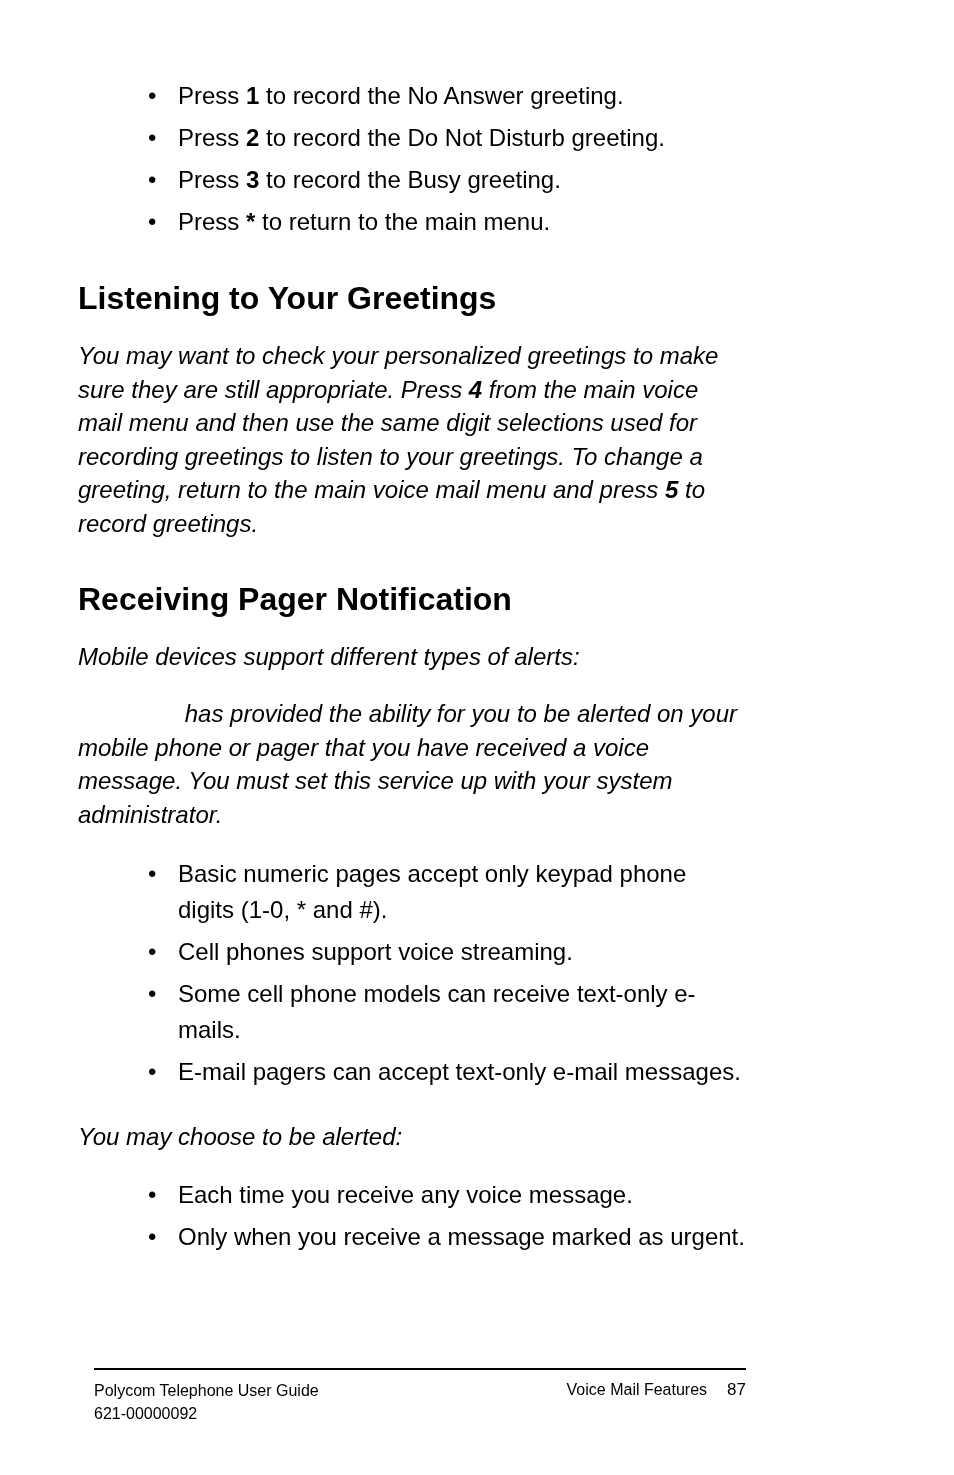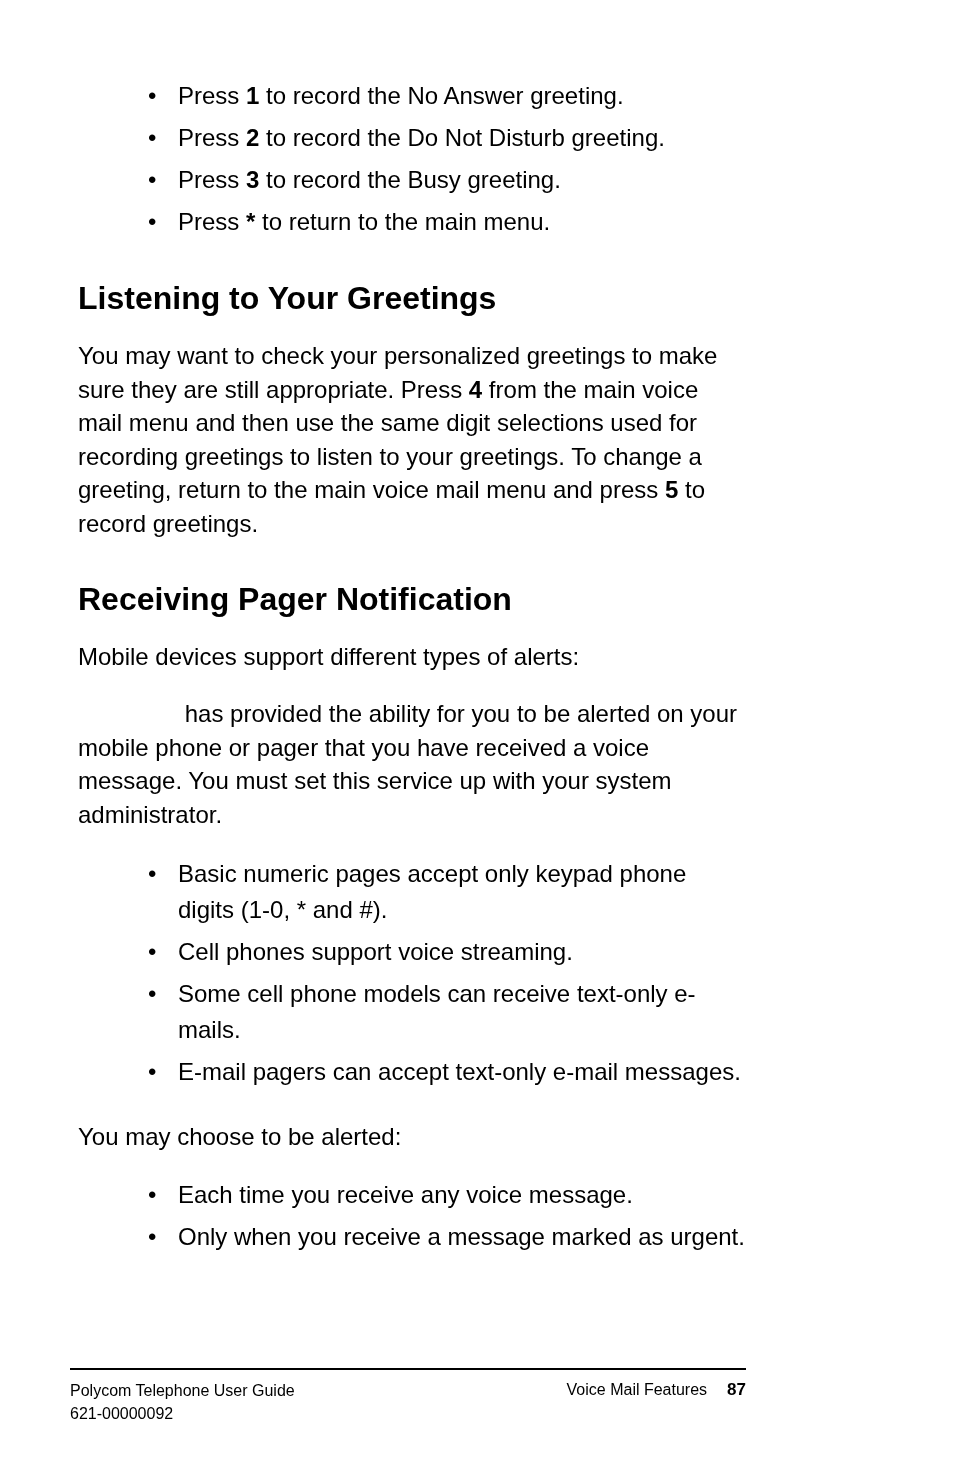--- a/index.html
+++ b/index.html
@@ -37,43 +37,44 @@
   }
   h2 {
     font-size: 32px;
     font-weight: bold;
     margin: 40px 0 22px 0;
   }
   .body-text {
     font-size: 24px;
     line-height: 1.4;
     margin: 14px 0 24px 0;
+    font-style: italic;
   }
   .b { font-weight: bold; }
   .footer {
     position: absolute;
     bottom: 50px;
-    left: 70px;
+    left: 94px;
     right: 78px;
     border-top: 2px solid #000;
     padding-top: 10px;
     display: flex;
     justify-content: space-between;
     font-size: 16px;
   }
   .footer-left {
     line-height: 1.4;
   }
   .footer-right {
     display: flex;
     align-items: baseline;
     gap: 20px;
   }
   .footer-page {
-    font-weight: bold;
+    font-weight: normal;
     font-size: 17px;
   }
 </style>
 </head>
 <body>
 
 <div class="page">
 
   <ul class="bullet-list">
     <li>

